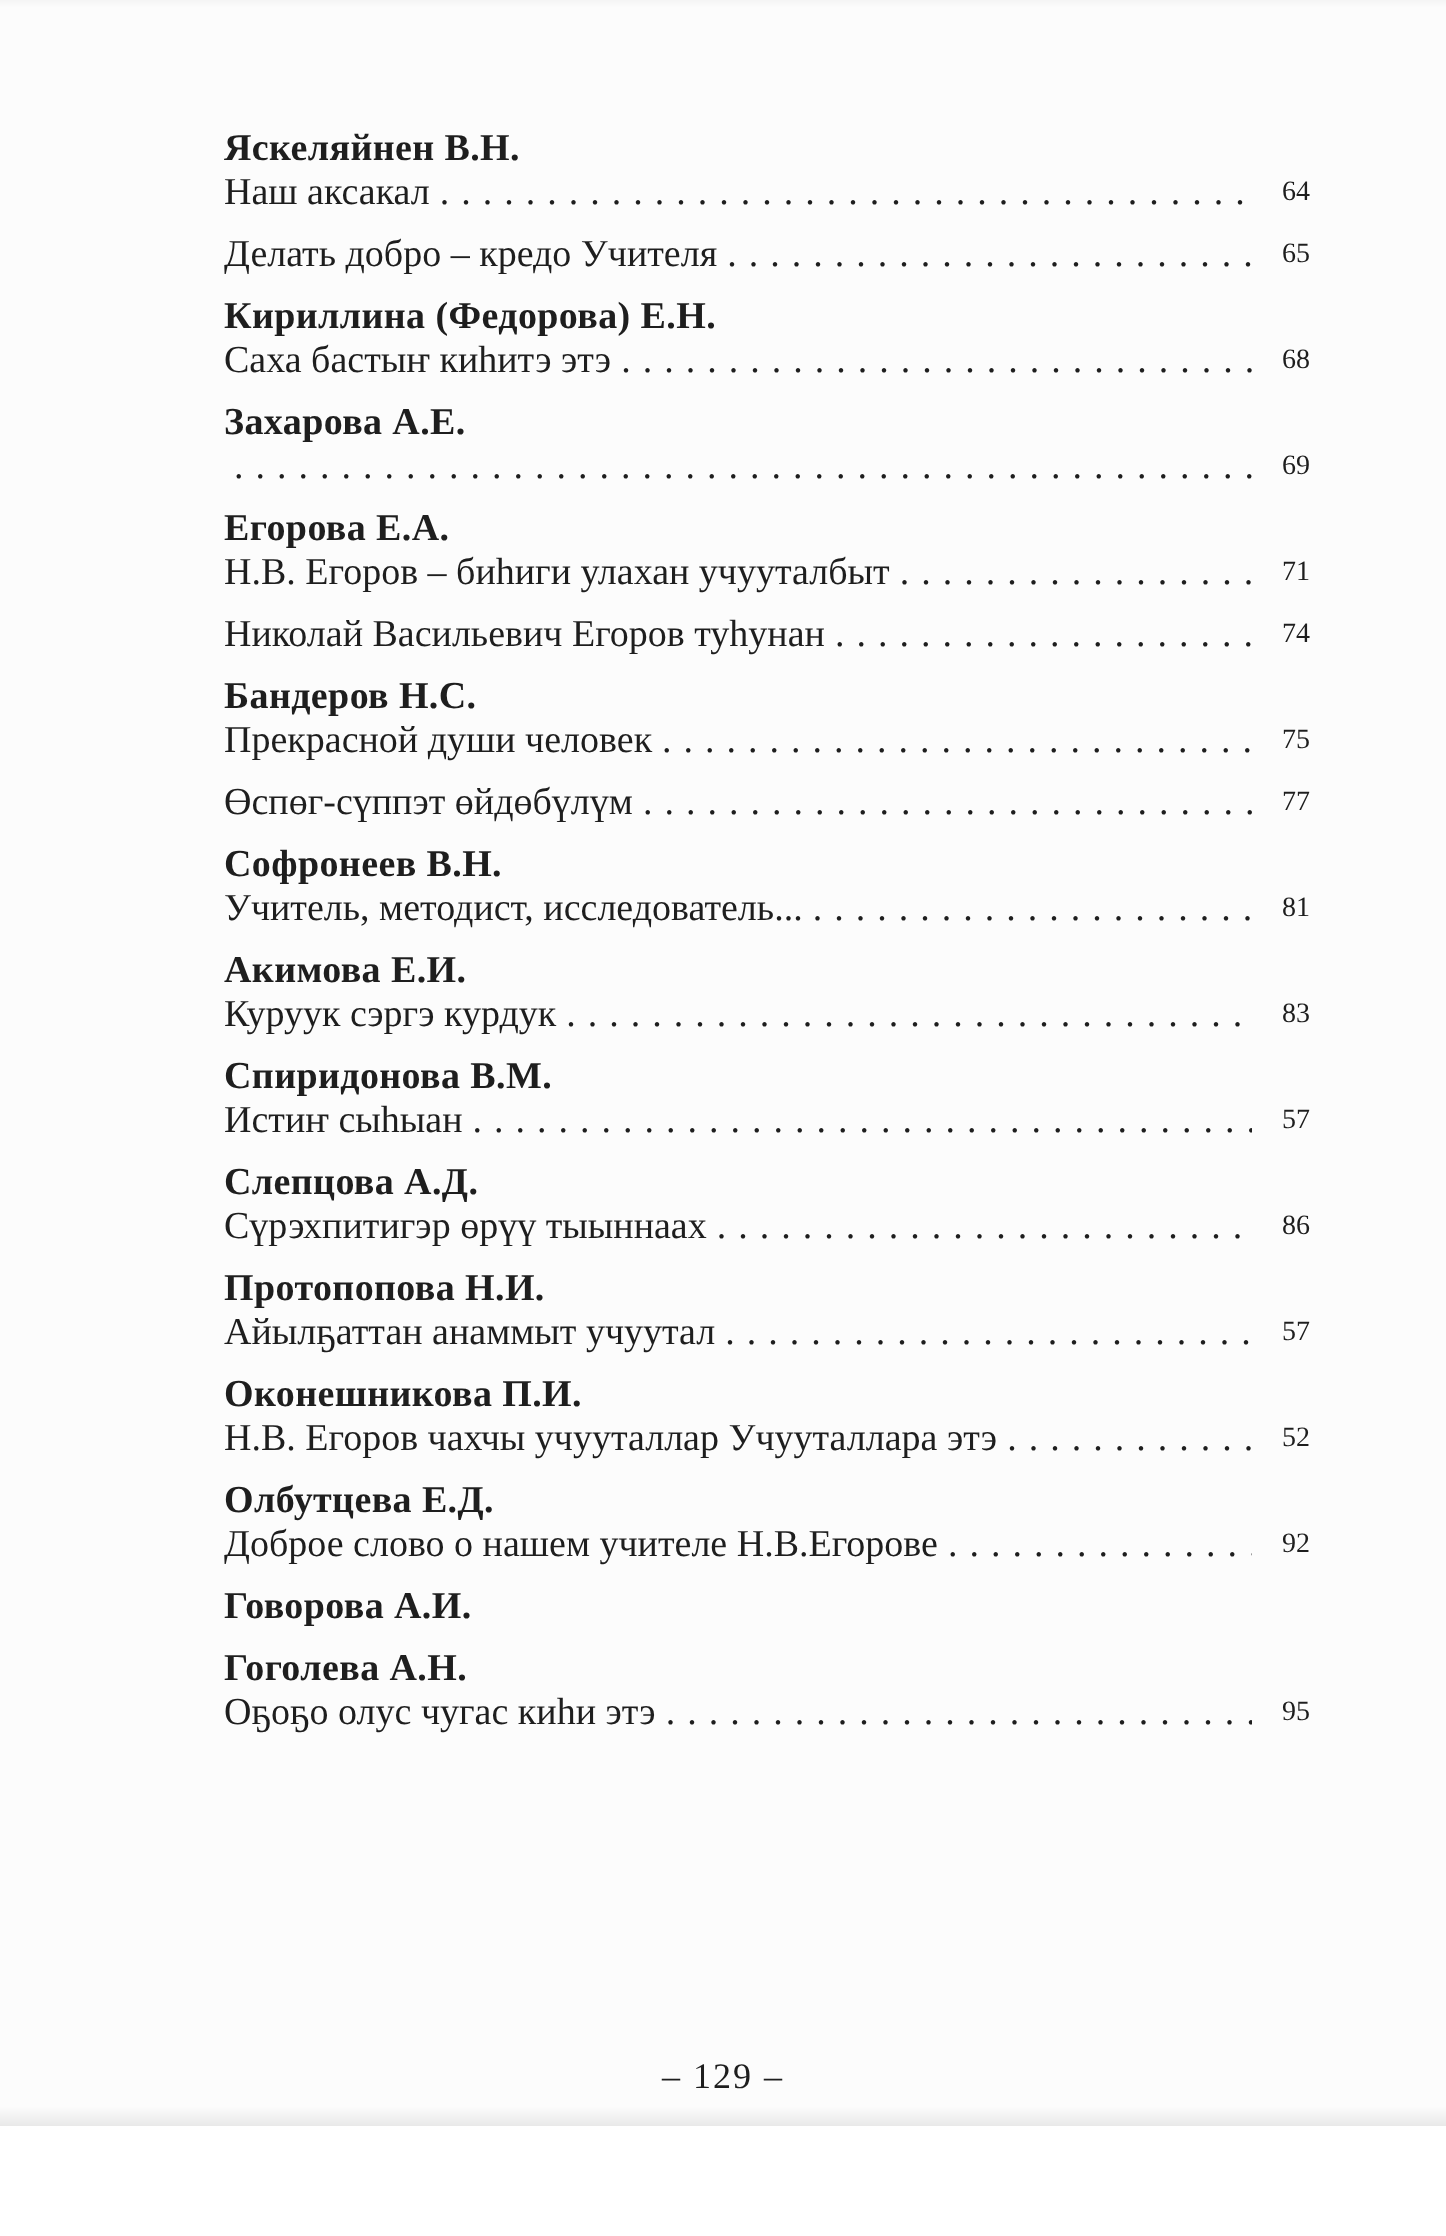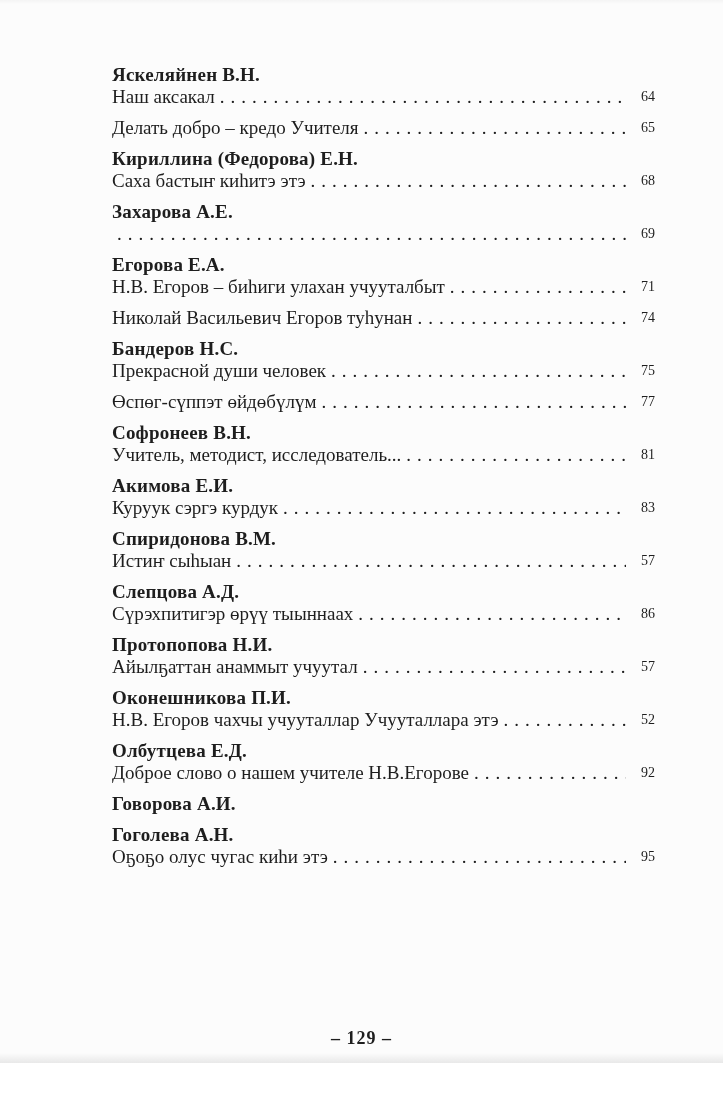--- a/index.html
+++ b/index.html
@@ -75,21 +75,20 @@
     font-size: 14px;
   }
   .footer {
     position: absolute;
     top: 1028px;
     left: 0;
     right: 0;
     text-align: center;
     font-size: 18px;
     letter-spacing: 1px;
-    font-weight: bold;
   }
 </style>
 </head>
 <body>
 
 <div class="page">
   <div class="toc">
   <div class="entry">
     <div class="author">Яскеляйнен В.Н.</div>
     <div class="title-line">

